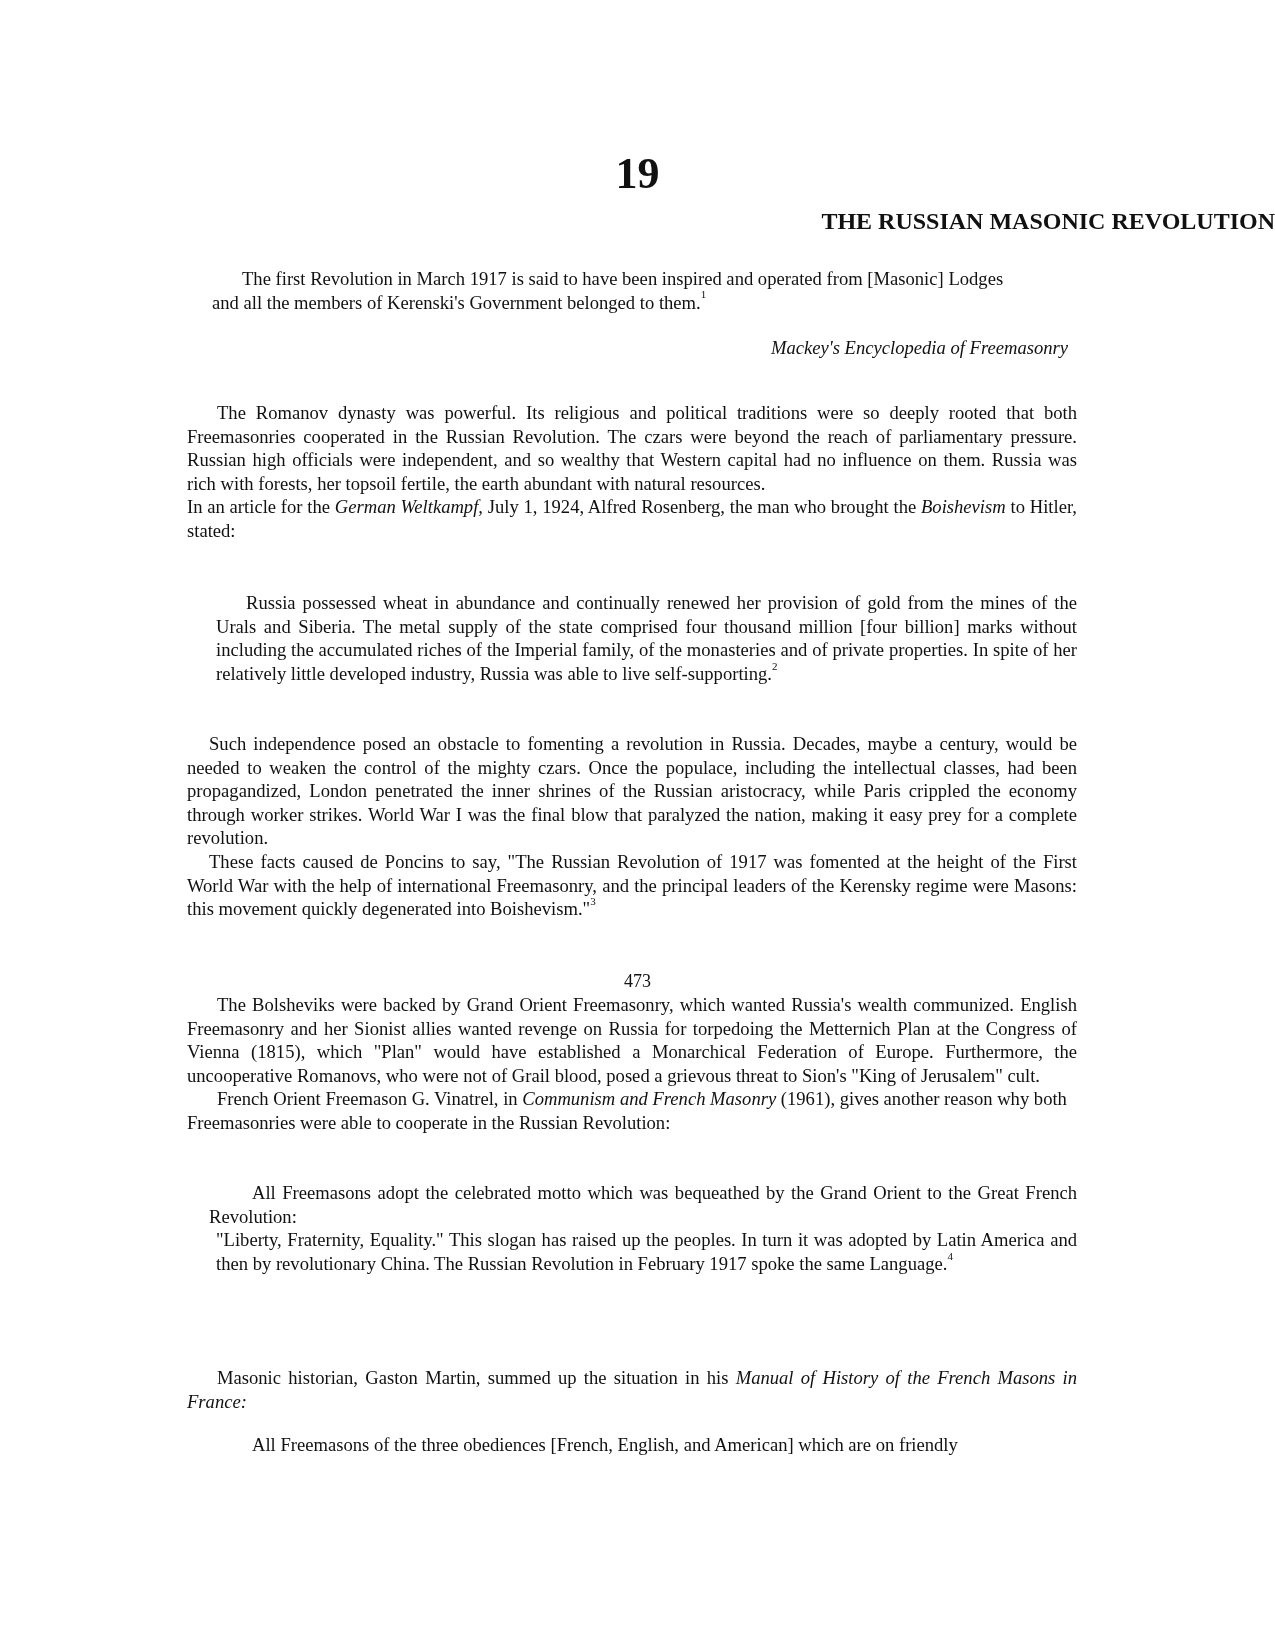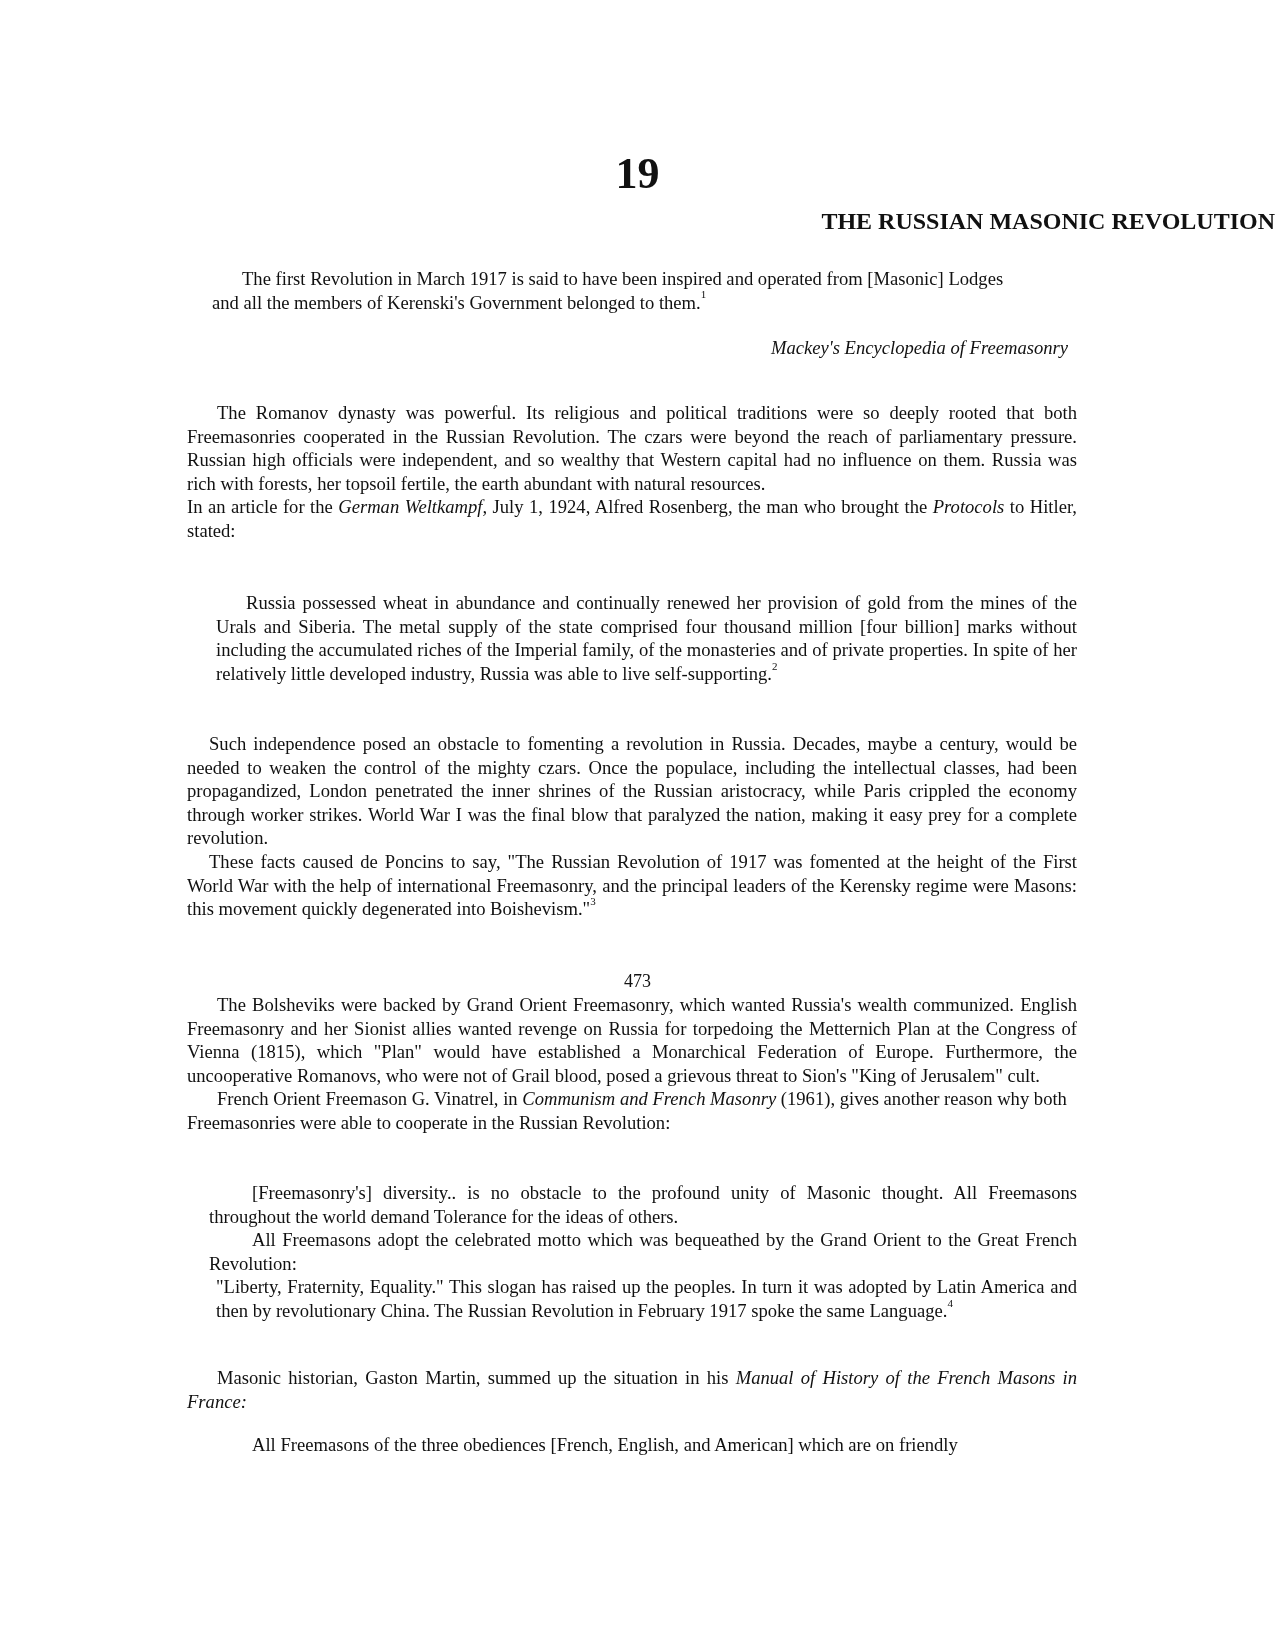--- a/index.html
+++ b/index.html
@@ -45,21 +45,21 @@
   <div class="block epi">
     <p class="ind" style="text-indent:30px;margin-left:-0px;">
       <span>The first Revolution in March 1917 is said to have been inspired and operated from [Masonic] Lodges and all the members of Kerenski's Government belonged to them.</span><sup>1</sup>
     </p>
   </div>
   <div class="cite">Mackey's Encyclopedia of Freemasonry</div>
 
   <div class="block main1">
     <p class="ind">The Romanov dynasty was powerful. Its religious and political traditions were so deeply rooted that both Freemasonries cooperated in the Russian Revolution. The czars were beyond the reach of parliamentary pressure. Russian high officials were independent, and so wealthy that Western capital had no influence on them. Russia was rich with forests, her topsoil fertile, the earth abundant with natural resources.</p>
     <p>
-      <span>In an article for the </span><i>German Weltkampf,</i><span> July 1, 1924, Alfred Rosenberg, the man who brought the </span><i>Protocols</i><span> to Hitler, stated:</span>
+      <span>In an article for the </span><i>German Weltkampf,</i><span> July 1, 1924, Alfred Rosenberg, the man who brought the </span><i>Boishevism</i><span> to Hitler, stated:</span>
     </p>
   </div>
 
   <div class="block q1">
     <p class="ind">
       <span>Russia possessed wheat in abundance and continually renewed her provision of gold from the mines of the Urals and Siberia. The metal supply of the state comprised four thousand million [four billion] marks without including the accumulated riches of the Imperial family, of the monasteries and of private properties. In spite of her relatively little developed industry, Russia was able to live self-supporting.</span><sup>2</sup>
     </p>
   </div>
 
   <div class="block main2">
@@ -72,21 +72,20 @@
   <div class="pgnum">473</div>
 
   <div class="block main3">
     <p class="ind">The Bolsheviks were backed by Grand Orient Freemasonry, which wanted Russia's wealth communized. English Freemasonry and her Sionist allies wanted revenge on Russia for torpedoing the Metternich Plan at the Congress of Vienna (1815), which "Plan" would have established a Monarchical Federation of Europe. Furthermore, the uncooperative Romanovs, who were not of Grail blood, posed a grievous threat to Sion's "King of Jerusalem" cult.</p>
     <p class="ind left">
       <span>French Orient Freemason G. Vinatrel, in </span><i>Communism and French Masonry</i><span> (1961), gives another reason why both Freemasonries were able to cooperate in the Russian Revolution:</span>
     </p>
   </div>
 
   <div class="block q2">
-    <p class="ind" style="text-indent:43px;margin-left:-7px;">[Freemasonry's] diversity.. is no obstacle to the profound unity of Masonic thought. All Freemasons throughout the world demand Tolerance for the ideas of others.</p>
     <p class="ind" style="text-indent:43px;margin-left:-7px;">All Freemasons adopt the celebrated motto which was bequeathed by the Grand Orient to the Great French Revolution:</p>
     <p>
       <span>"Liberty, Fraternity, Equality." This slogan has raised up the peoples. In turn it was adopted by Latin America and then by revolutionary China. The Russian Revolution in February 1917 spoke the same Language.</span><sup>4</sup>
     </p>
   </div>
 
   <div class="block main4">
     <p class="ind">
       <span>Masonic historian, Gaston Martin, summed up the situation in his </span><i>Manual of History of the French Masons in France:</i>
     </p>

